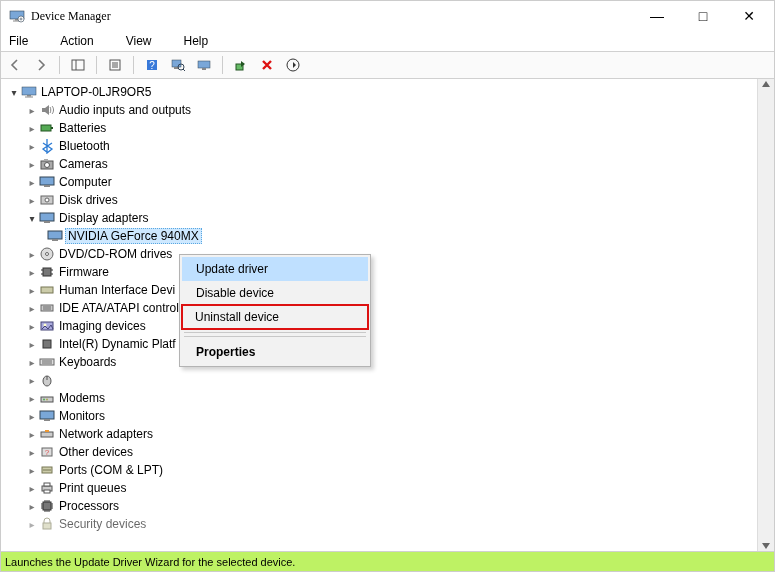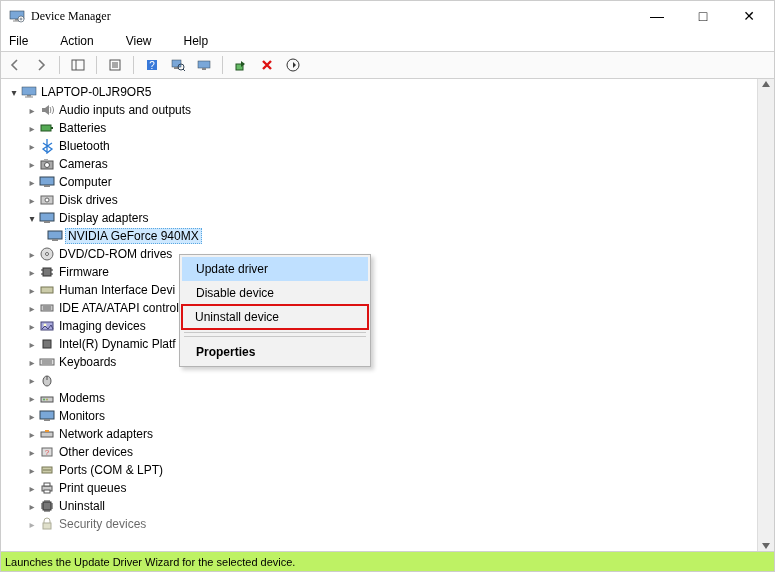--- a/index.html
+++ b/index.html
@@ -501,21 +501,21 @@
             <line x1="12" y1="8" x2="14" y2="8" stroke="#333"></line>
             <line x1="12" y1="10" x2="14" y2="10" stroke="#333"></line>
             <line x1="6" y1="2" x2="6" y2="4" stroke="#333"></line>
             <line x1="8" y1="2" x2="8" y2="4" stroke="#333"></line>
             <line x1="10" y1="2" x2="10" y2="4" stroke="#333"></line>
             <line x1="6" y1="12" x2="6" y2="14" stroke="#333"></line>
             <line x1="8" y1="12" x2="8" y2="14" stroke="#333"></line>
             <line x1="10" y1="12" x2="10" y2="14" stroke="#333"></line>
           </svg>
         </span>
-      <span>Uninstall</span>
+      <span>Processors</span>
     </div>
 
     <div class="node lvl1" style="opacity:.6">
       <span class="arrow">▸</span>
       <span class="dev-icon">
           <svg viewBox="0 0 16 16">
             <rect x="4" y="7" width="8" height="6" fill="#cca" stroke="#775"></rect>
             <path d="M5 7V5a3 3 0 0 1 6 0v2" fill="none" stroke="#775"></path>
           </svg>
         </span>

